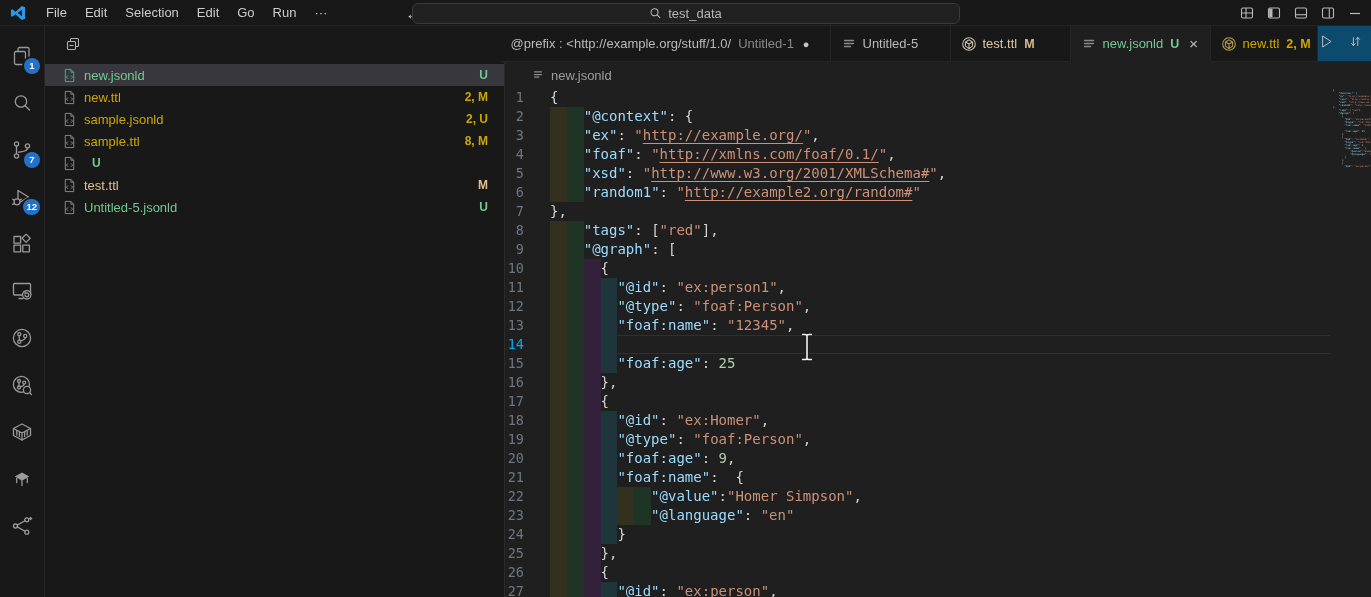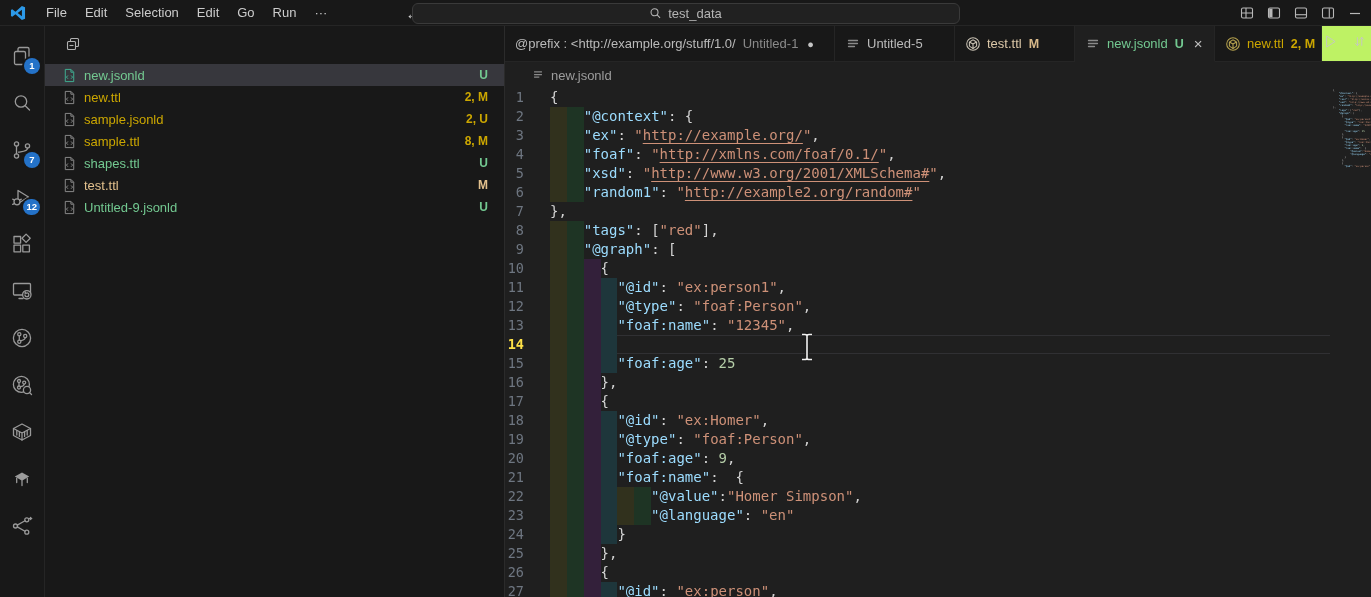--- a/index.html
+++ b/index.html
@@ -51,21 +51,21 @@
   .fname { flex:1; white-space:nowrap; overflow:hidden; }
   .fbadge { font-size:12px; font-weight:bold; margin-left:8px; }
   .st-untracked { color:#73c991; }
   .st-warning { color:#ccA700; color:#cca700; }
   .st-modified { color:#e2c08d; }
 
   
   .editor-col { flex:1; display:flex; flex-direction:column; min-width:0; }
 
   
-  .tabbar { height:36px; background:#bef264; display:flex; flex:none; }
+  .tabbar { height:36px; background:#0c4a6e; display:flex; flex:none;justify-content:center; }
   .tab { display:flex; align-items:center; padding:0 10px; font-size:13px; white-space:nowrap;
          border-right:1px solid #252525; border-bottom:1px solid #252525; background:#181818;
          overflow:hidden; flex:none; }
   .tab.active { background:#1f1f1f; border-bottom:1px solid transparent; }
   .tab .tlabel { color:#bababa; }
   .tab .tdesc { color:#8a8a8a; margin-left:7px; }
   .tab .tdot { color:#c5c5c5; font-size:11px; margin-left:9px; }
   .tab .tbadge { font-weight:bold; margin-left:7px; font-size:12.5px; }
   .tab .tclose { color:#c0c0c0; margin-left:10px; font-size:15px; }
   .tab .ticon { width:16px; height:16px; margin-right:6px; flex:none; }
@@ -81,21 +81,21 @@
   .breadcrumbs { height:26px; background:#1f1f1f; display:flex; align-items:center; padding-left:26px;
                  font-size:13px; color:#9d9d9d; flex:none; }
   .breadcrumbs .bicon { width:14px; height:14px; margin-right:6px; color:#8a8a8a; }
   .breadcrumbs .bicon svg { width:14px; height:14px; }
 
   
   .code-wrap { flex:1; display:flex; min-height:0; background:#1f1f1f; position:relative; }
   .code-area { flex:1; overflow:hidden; font-family:"DejaVu Sans Mono", monospace; font-size:14px; }
   .code-line { height:19px; line-height:19px; display:flex; white-space:pre; }
   .lnum { width:45px; padding-right:26px; text-align:right; color:#6e7681; font-size:13.5px; flex:none; }
-  .code-line.active .lnum { color:#fde047;font-weight:bold; }
+  .code-line.active .lnum { color:#0ea5e9; }
   .lcontent { position:relative; flex:1; }
   .code-line.active .lcontent { box-shadow:inset 0 1px 0 #303033, inset 0 -1px 0 #303033; }
   .iblock { position:absolute; top:0; bottom:0; z-index:0; }
   .seg { position:relative; z-index:1; }
   .seg.p { color:#d4d4d4; }
   .seg.k { color:#9cdcfe; }
   .seg.s { color:#ce9178; }
   .seg.u { color:#ce9178; text-decoration:underline; text-underline-offset:3px; }
   .seg.num { color:#b5cea8; }
 
@@ -300,39 +300,38 @@
               </svg></span>
             <span class="fname">sample.ttl</span>
             <span class="fbadge">8, M</span>
           </div>
           <div class="file-row st-untracked">
             <span class="ficon" style="color: rgb(138, 138, 138);"><svg viewBox="0 0 16 16" fill="none" stroke="currentColor" stroke-width="1.05">
                 <path d="M3.5 1.5h6l3 3v10h-9z"></path>
                 <path d="M9.5 1.7v2.8h2.8"></path>
                 <path d="M6.3 8l-1.6 1.7 1.6 1.7M9.7 8l1.6 1.7-1.6 1.7"></path>
               </svg></span>
-            <span class="fname">shapes.ttl</span>
             <span class="fbadge">U</span>
           </div>
           <div class="file-row st-modified">
             <span class="ficon" style="color: rgb(138, 138, 138);"><svg viewBox="0 0 16 16" fill="none" stroke="currentColor" stroke-width="1.05">
                 <path d="M3.5 1.5h6l3 3v10h-9z"></path>
                 <path d="M9.5 1.7v2.8h2.8"></path>
                 <path d="M6.3 8l-1.6 1.7 1.6 1.7M9.7 8l1.6 1.7-1.6 1.7"></path>
               </svg></span>
             <span class="fname">test.ttl</span>
             <span class="fbadge">M</span>
           </div>
           <div class="file-row st-untracked">
             <span class="ficon" style="color: rgb(138, 138, 138);"><svg viewBox="0 0 16 16" fill="none" stroke="currentColor" stroke-width="1.05">
                 <path d="M3.5 1.5h6l3 3v10h-9z"></path>
                 <path d="M9.5 1.7v2.8h2.8"></path>
                 <path d="M6.3 8l-1.6 1.7 1.6 1.7M9.7 8l1.6 1.7-1.6 1.7"></path>
               </svg></span>
-            <span class="fname">Untitled-9.jsonld</span>
+            <span class="fname">Untitled-5.jsonld</span>
             <span class="fbadge">U</span>
           </div>
         </div>
     </div>
 
     <div class="editor-col">
       <div class="tabbar">
           <div class="tab c-plain" style="width: 330px;">
             <span class="tlabel">@prefix : &lt;http://example.org/stuff/1.0/</span>
             <span class="tdesc">Untitled-1</span>

